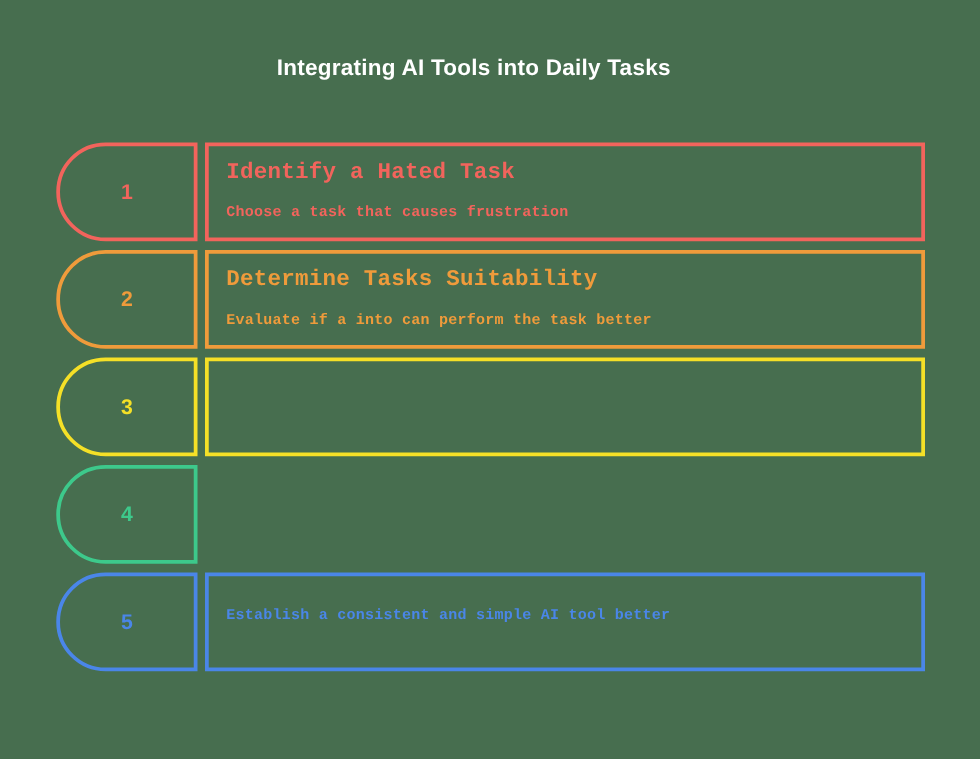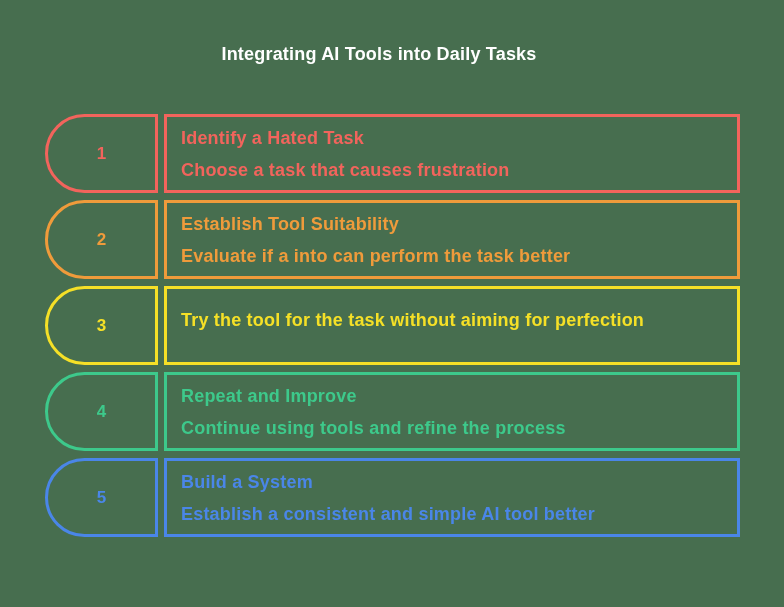--- a/index.html
+++ b/index.html
@@ -47,31 +47,32 @@
   .num {
     color: var(--c);
     font-size: 17px;
     font-weight: bold;
   }
   .content-box {
     box-sizing: border-box;
     flex: 1;
     border: 3px solid var(--c);
     padding: 10px 10px 0 14px;
+    font-family: Liberation Mono, monospace;
   }
   .step-title {
     color: var(--c);
     font-size: 18px;
     font-weight: bold;
     line-height: 22px;
     letter-spacing: 0.2px;
   }
   .step-desc {
     color: var(--c);
-    font-size: 18px;
+    font-size: 12px;
     font-weight: bold;
     line-height: 16px;
     margin-top: 13px;
     letter-spacing: 0.2px;
   }
 </style>
 </head>
 <body style="background: rgb(71, 110, 79);">
 
 <h1 class="page-title" style="color: rgb(255, 255, 255);">Integrating AI Tools into Daily Tasks</h1>
@@ -85,46 +86,40 @@
       <div class="step-title">Identify a Hated Task</div>
       <div class="step-desc">Choose a task that causes frustration</div>
     </div>
   </div>
 
   <div class="step" style="--c: #EF9B3B;">
     <div class="num-pill">
       <span class="num">2</span>
     </div>
     <div class="content-box">
-      <div class="step-title">Establish Tool Suitability</div>
+      <div class="step-title">Determine Tasks Suitability</div>
       <div class="step-desc">Evaluate if a into can perform the task better</div>
     </div>
   </div>
 
   <div class="step" style="--c: #F5E027;">
     <div class="num-pill">
       <span class="num">3</span>
     </div>
     <div class="content-box">
-      <div class="step-desc">Try the tool for the task without aiming for perfection</div>
     </div>
   </div>
 
   <div class="step" style="--c: #3DC98B;">
     <div class="num-pill">
       <span class="num">4</span>
-    </div>
-    <div class="content-box">
-      <div class="step-title">Repeat and Improve</div>
-      <div class="step-desc">Continue using tools and refine the process</div>
     </div>
   </div>
 
   <div class="step" style="--c: #4A86E8;">
     <div class="num-pill">
       <span class="num">5</span>
     </div>
     <div class="content-box">
-      <div class="step-title">Build a System</div>
       <div class="step-desc">Establish a consistent and simple AI tool better</div>
     </div>
   </div>
 </div>
 
 </body></html>

